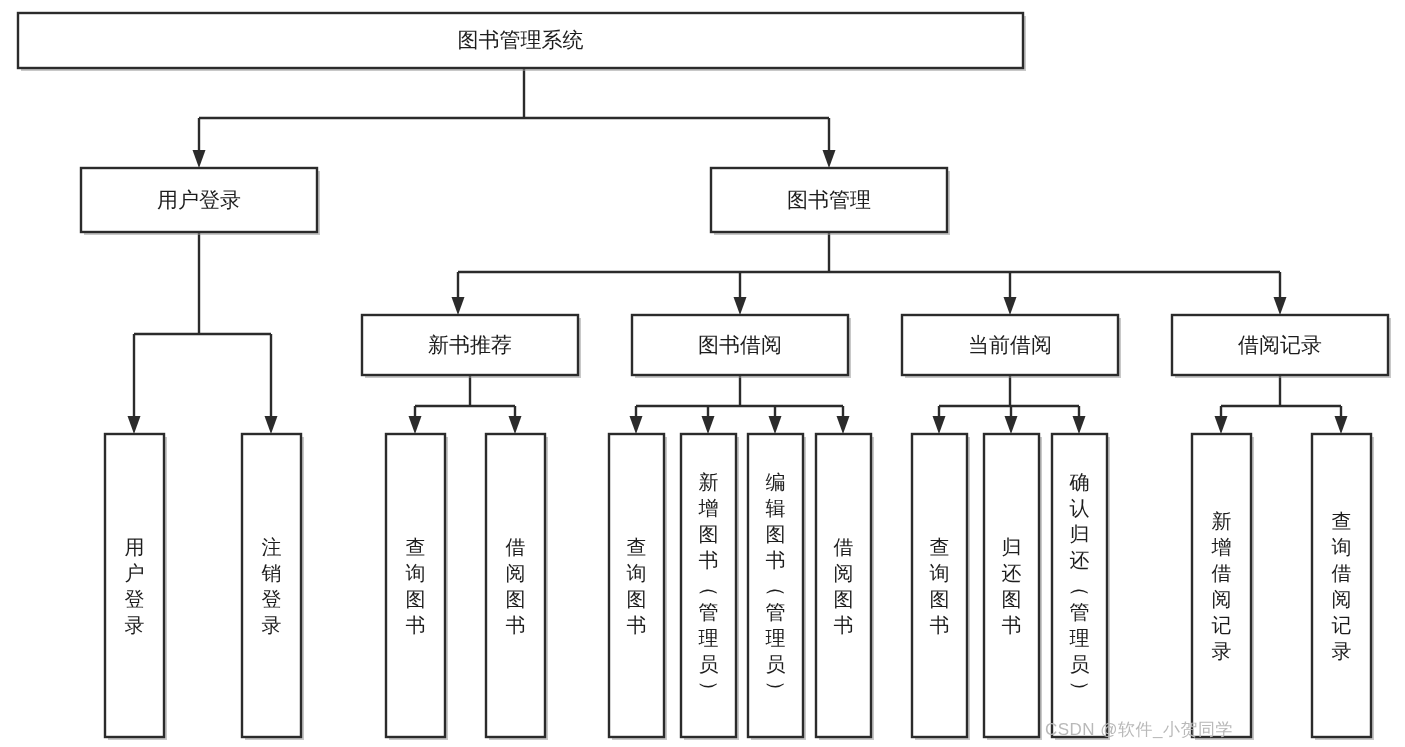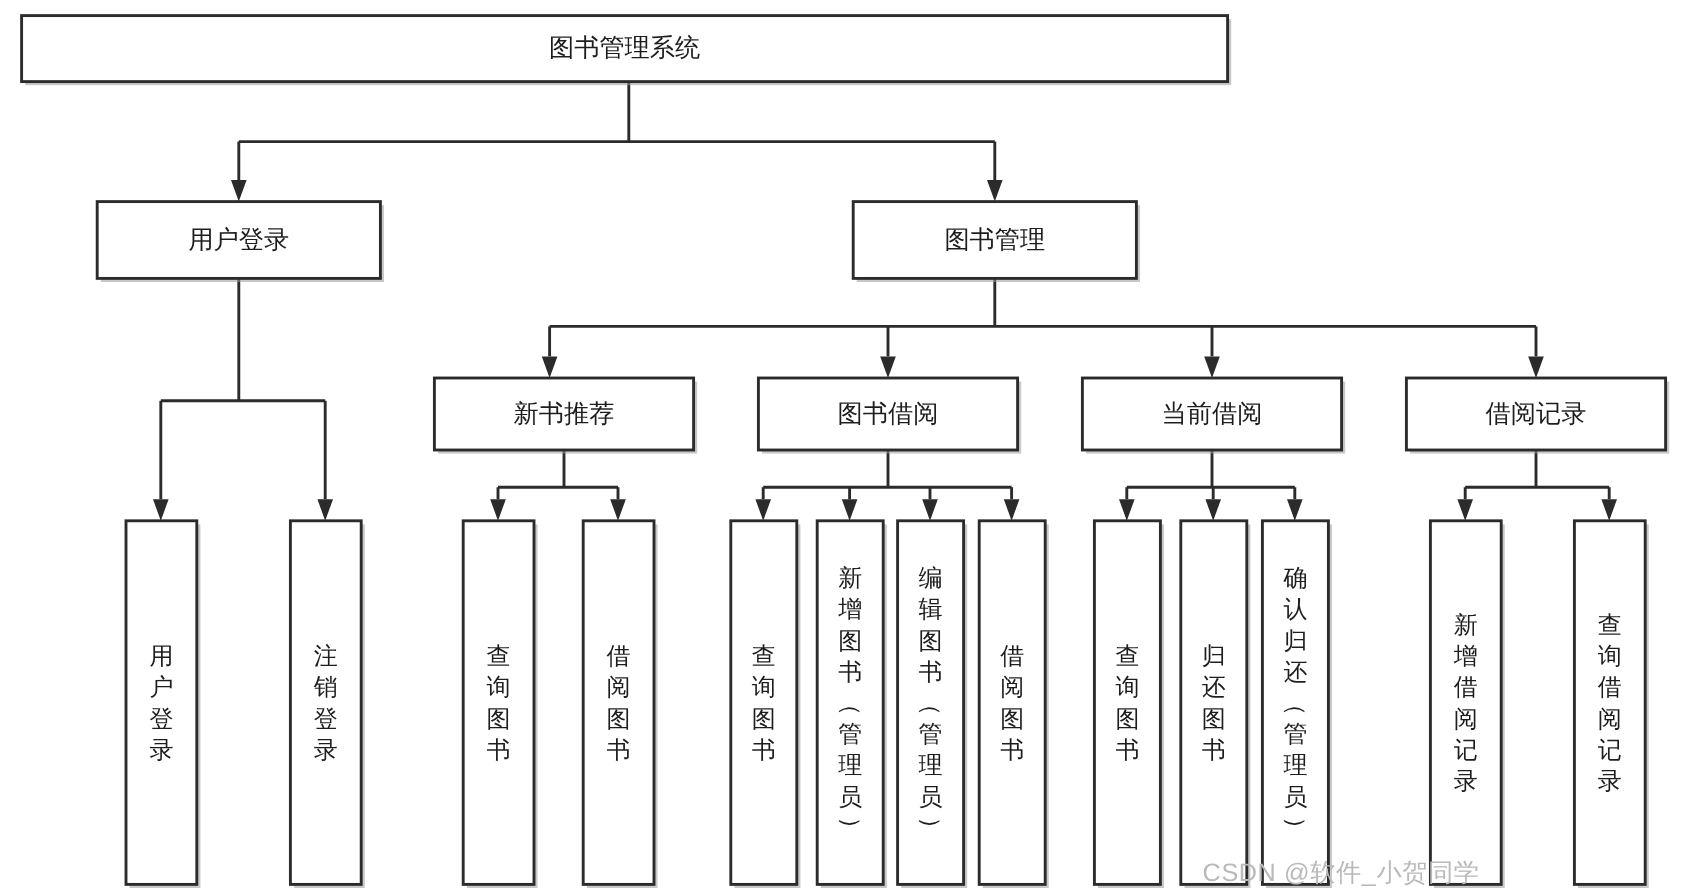--- a/index.html
+++ b/index.html
@@ -56,21 +56,21 @@
     font-family: "Liberation Sans", "DejaVu Sans", sans-serif;
     font-size: 20px;
     fill: #1d1d1d;
     text-anchor: middle;
   }
   .watermark-text {
     position: absolute;
     right: 12px;
     bottom: 6px;
     font-family: "Liberation Sans", "DejaVu Sans", sans-serif;
-    font-size: 21px;
+    font-size: 17px;
     color: #b9b9b9;
     white-space: nowrap;
     letter-spacing: 0.5px;
     user-select: none;
   }
 </style>
 </head>
 <body>
 
 <div id="diagram-root">

